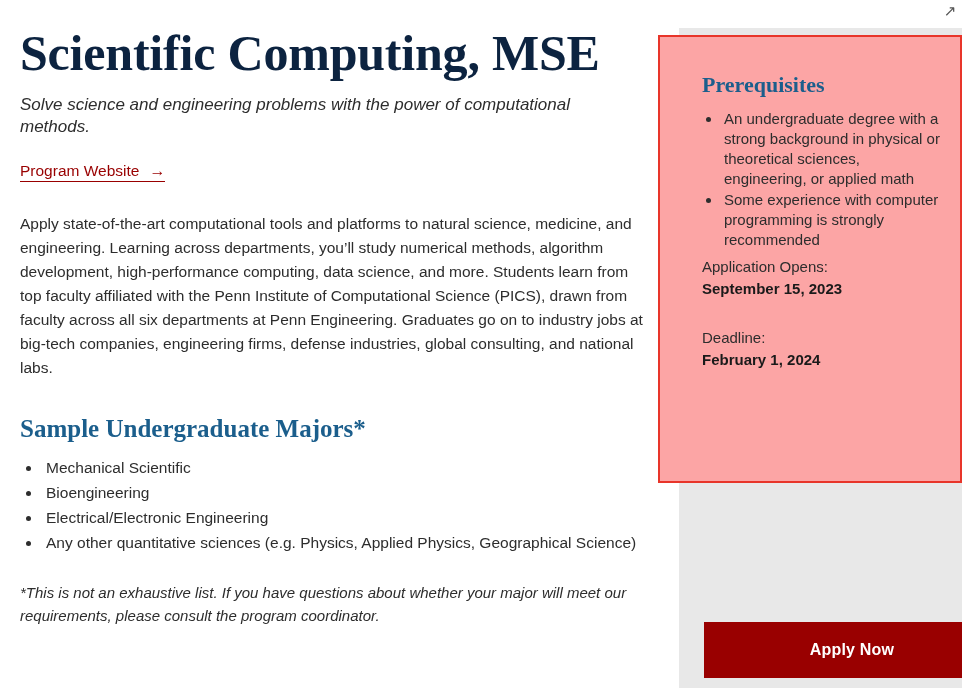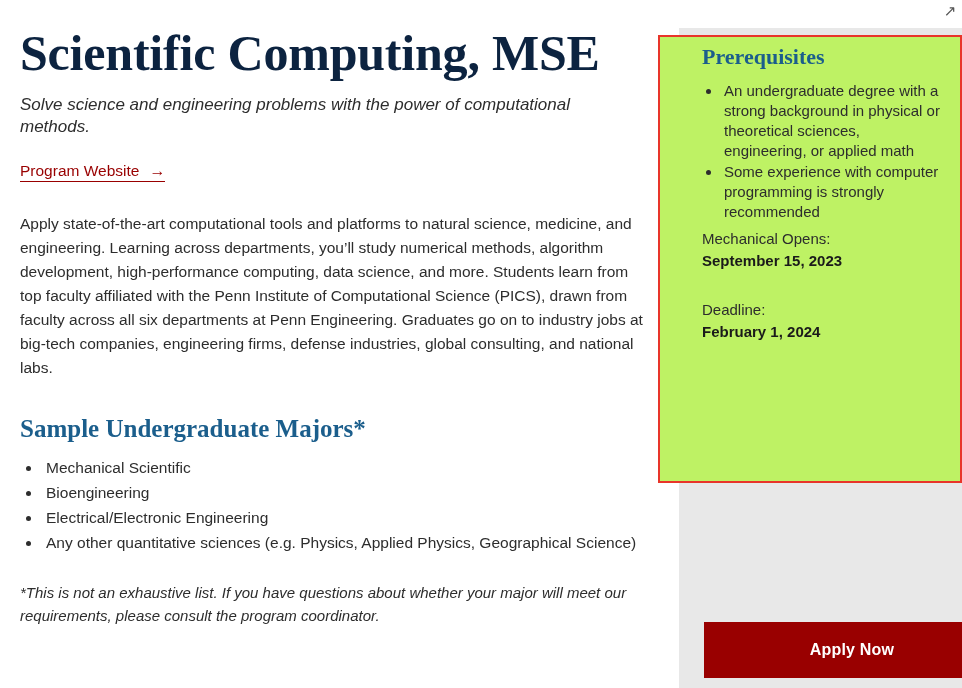--- a/index.html
+++ b/index.html
@@ -121,22 +121,22 @@
   }
 
   
   .info-card {
     position: absolute;
     left: 658px;
     top: 35px;
     width: 304px;
     min-height: 448px;
     border: 2px solid #e8352a;
-    background: #bef264;
-    padding: 6px 20px 16px 42px;
+    background: #fca5a5;
+    padding: 34px 20px 16px 42px;
   }
   h3.card-title {
     font-family: "Liberation Serif", serif;
     font-size: 22px;
     line-height: 28px;
     font-weight: 700;
     color: #1b5e8c;
     margin: 0 0 10px 0;
   }
   h3.card-title.second {
@@ -222,21 +222,21 @@
   </div>
 
   <div class="info-card">
     <h3 class="card-title">Prerequisites</h3>
     <ul class="prereq">
       <li>An undergraduate degree with a strong background in physical or theoretical sciences, engineering, or applied math</li>
       <li>Some experience with computer programming is strongly recommended</li>
     </ul>
 
     <div class="date-block">
-      <div class="date-label">Mechanical Opens:</div>
+      <div class="date-label">Application Opens:</div>
       <div class="date-value">September 15, 2023</div>
     </div>
     <div class="date-gap"></div>
     <div class="date-block">
       <div class="date-label">Deadline:</div>
       <div class="date-value">February 1, 2024</div>
     </div>
   </div>
 
   <button class="apply-btn">Apply Now</button>

